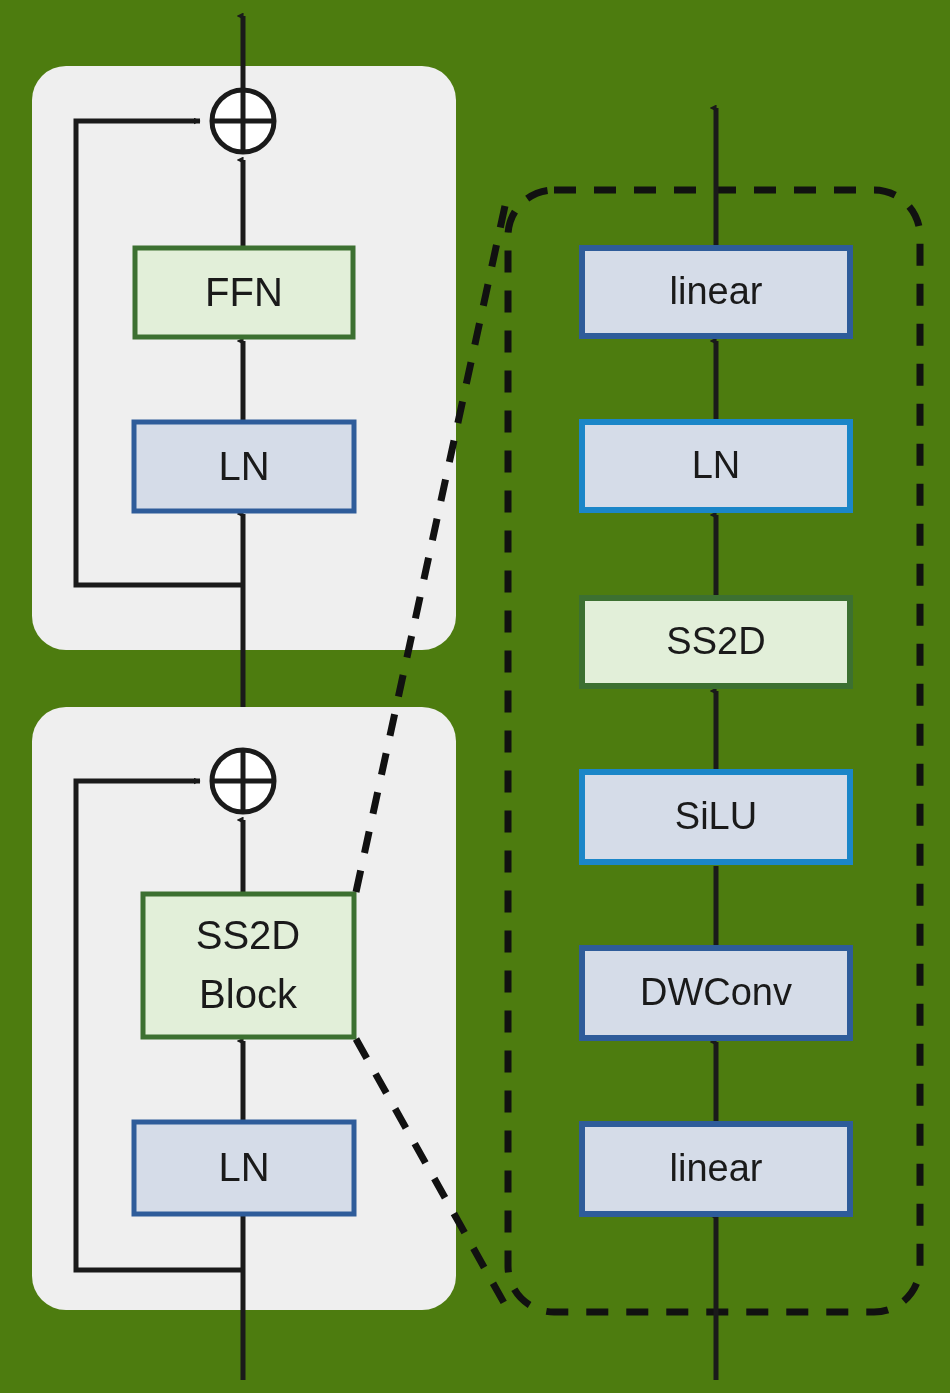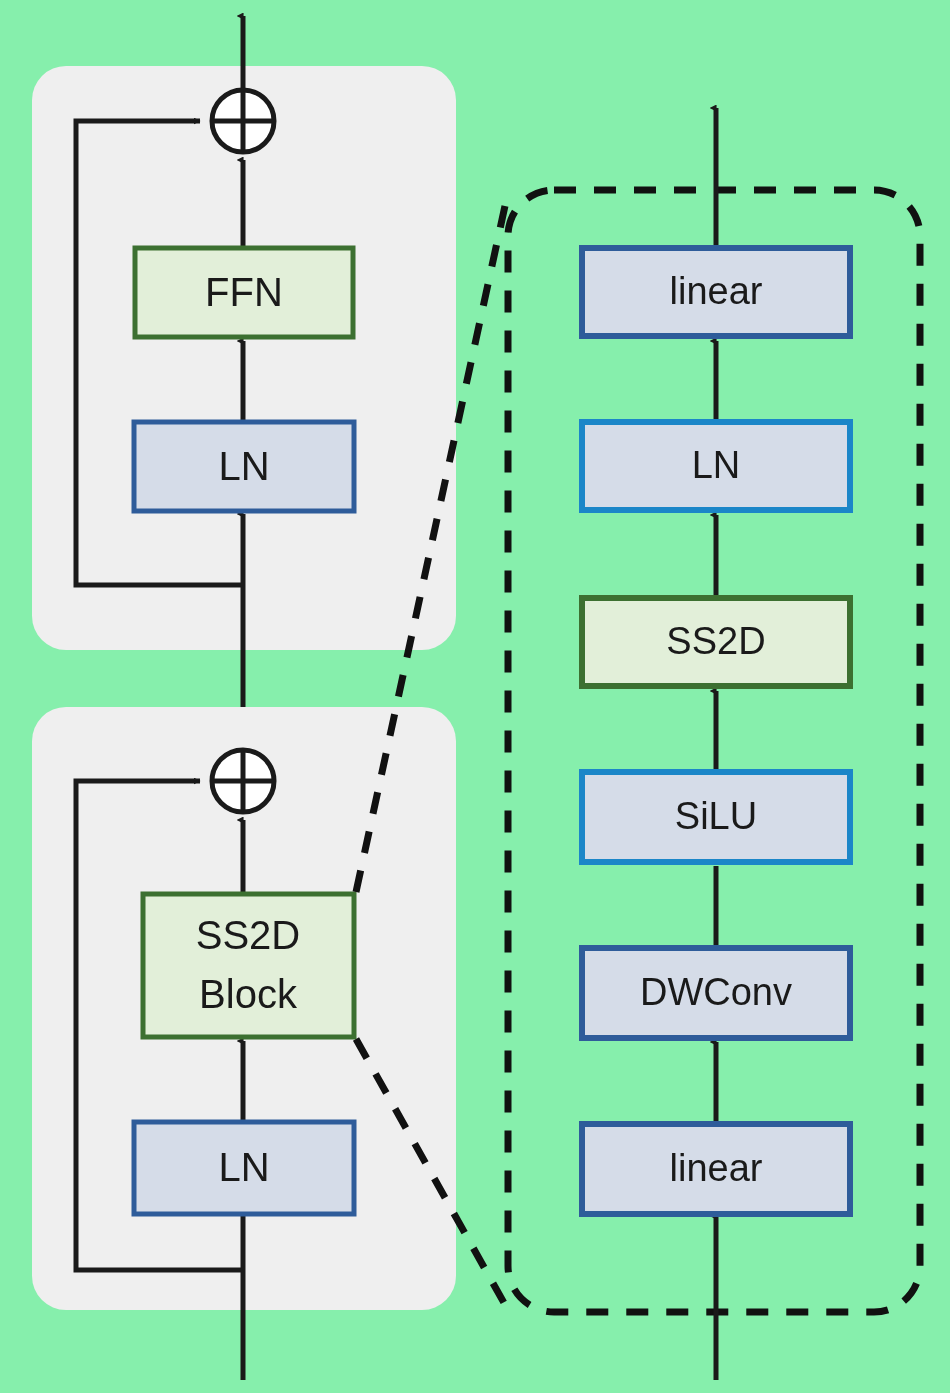--- a/index.html
+++ b/index.html
@@ -7,21 +7,21 @@
     padding: 0;
     background: #ffffff;
   }
   body {
     font-family: "Liberation Sans", sans-serif;
   }
   #canvas {
     position: relative;
     width: 950px;
     height: 1393px;
-    background: #86efac;
+    background: #4d7c0f;
     overflow: hidden;
   }
   #diagram-svg {
     position: absolute;
     left: 0;
     top: 0;
     width: 950px;
     height: 1393px;
   }
   .block-label {

